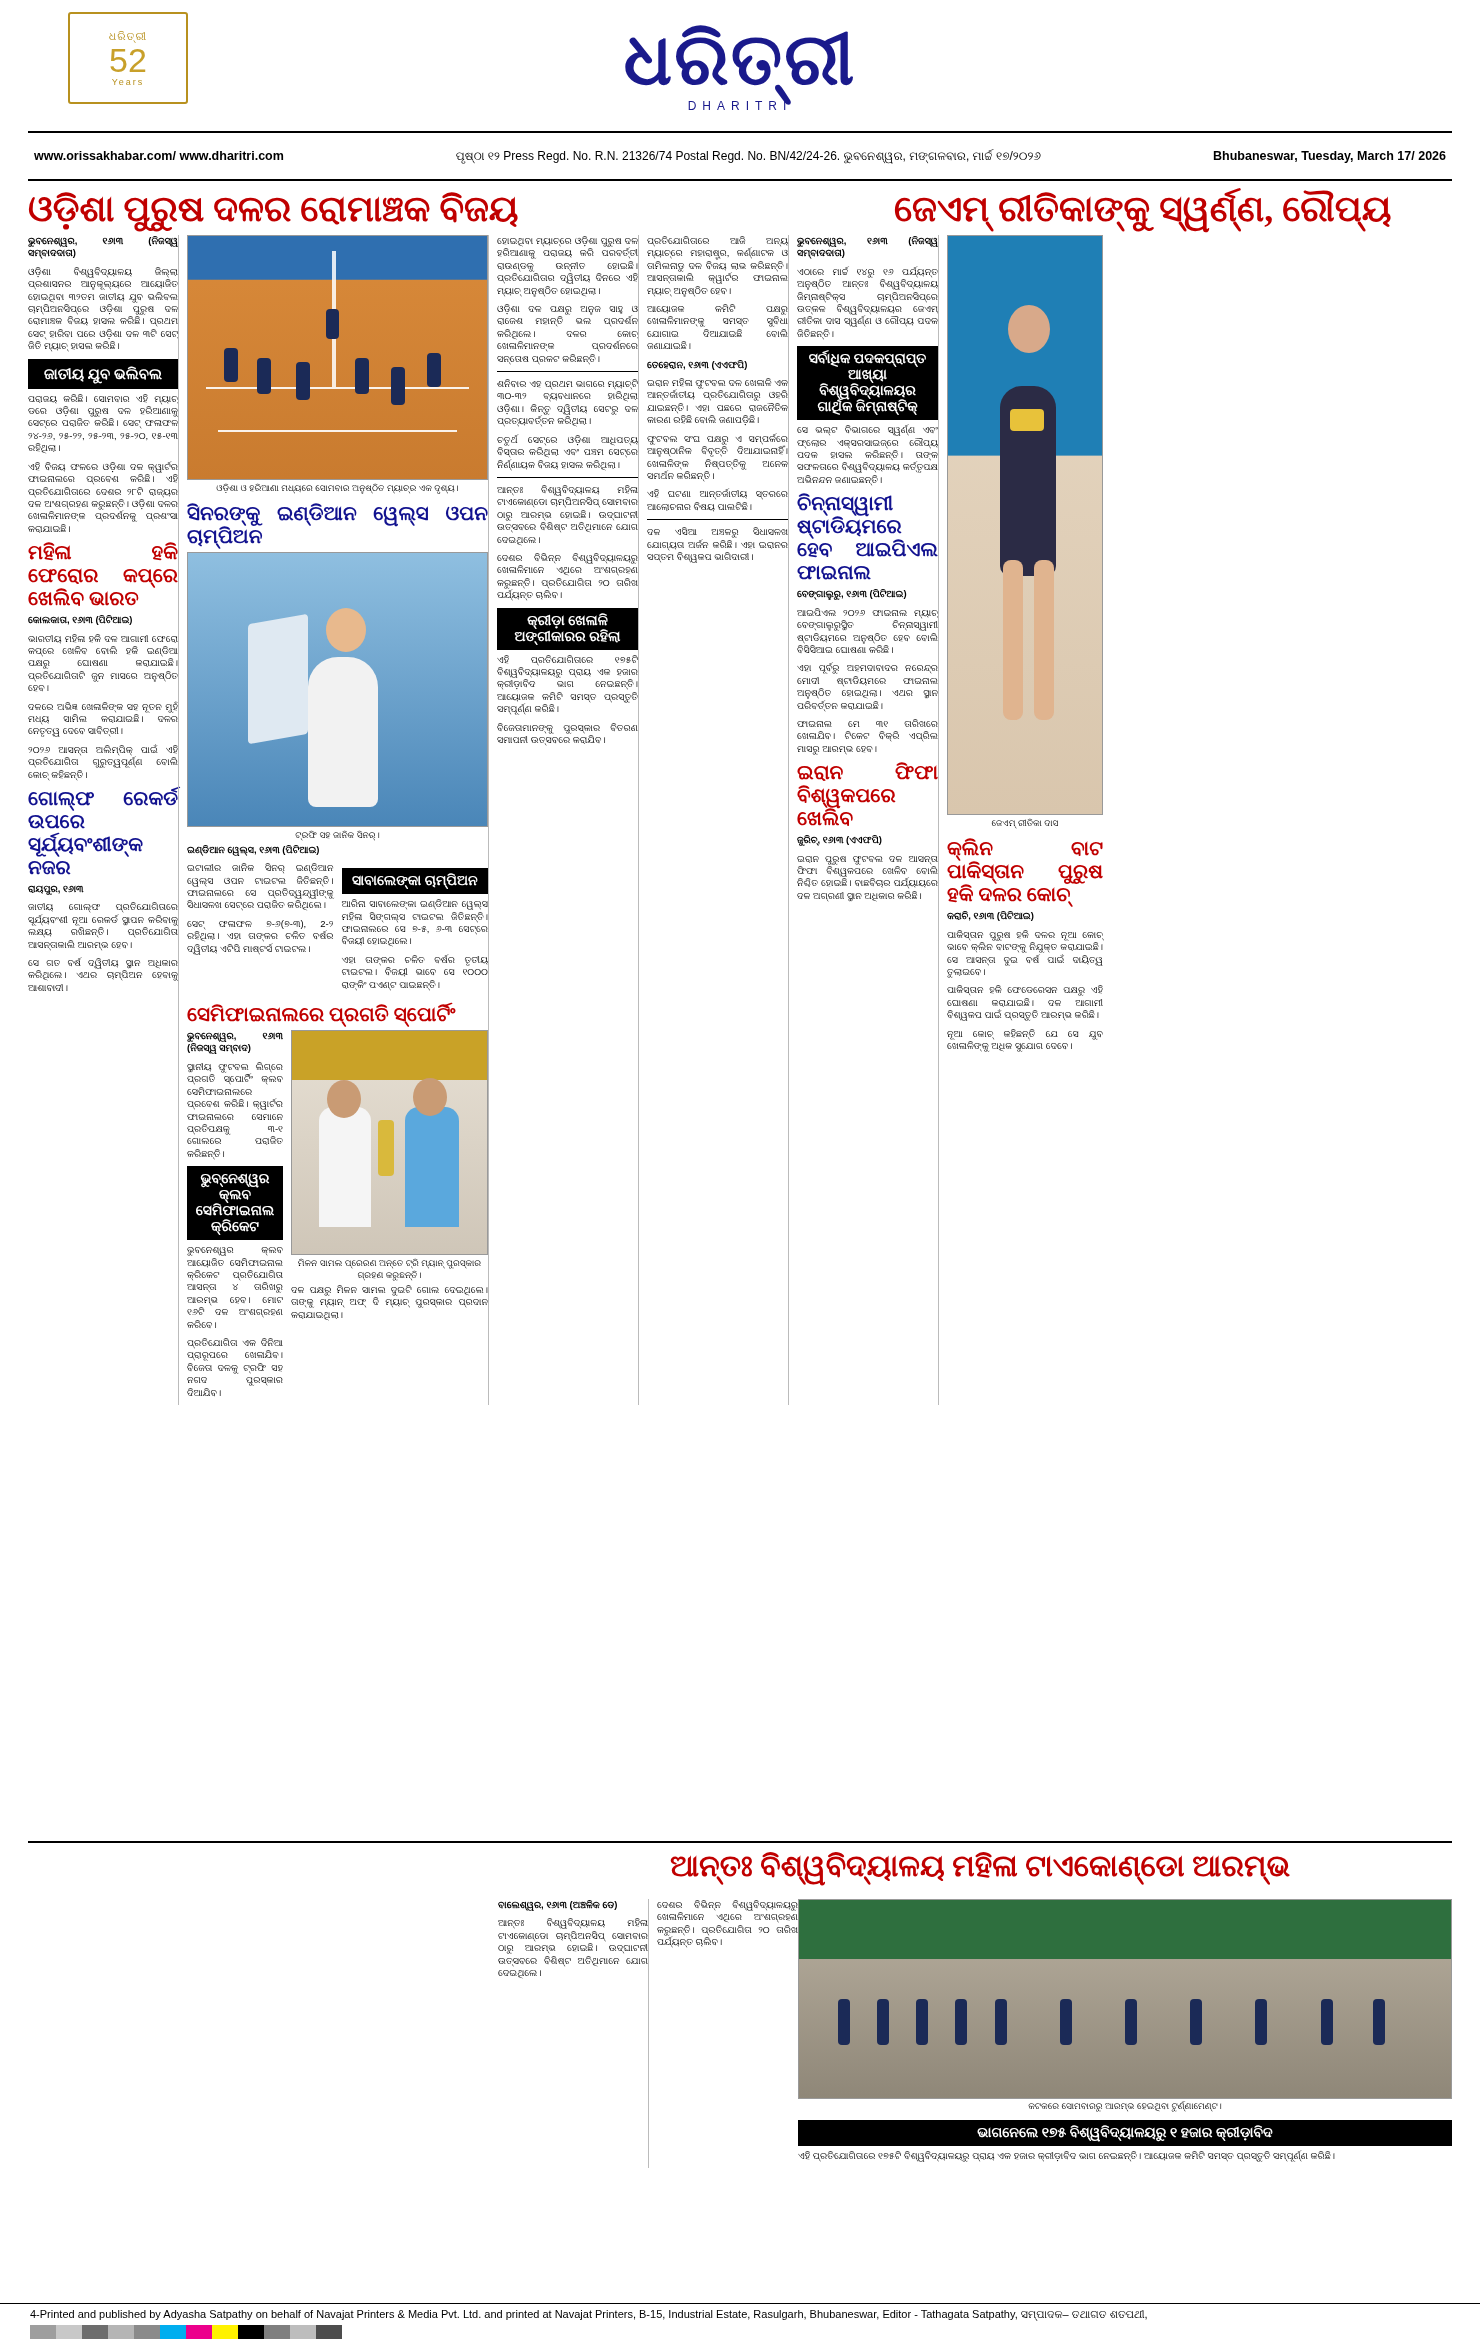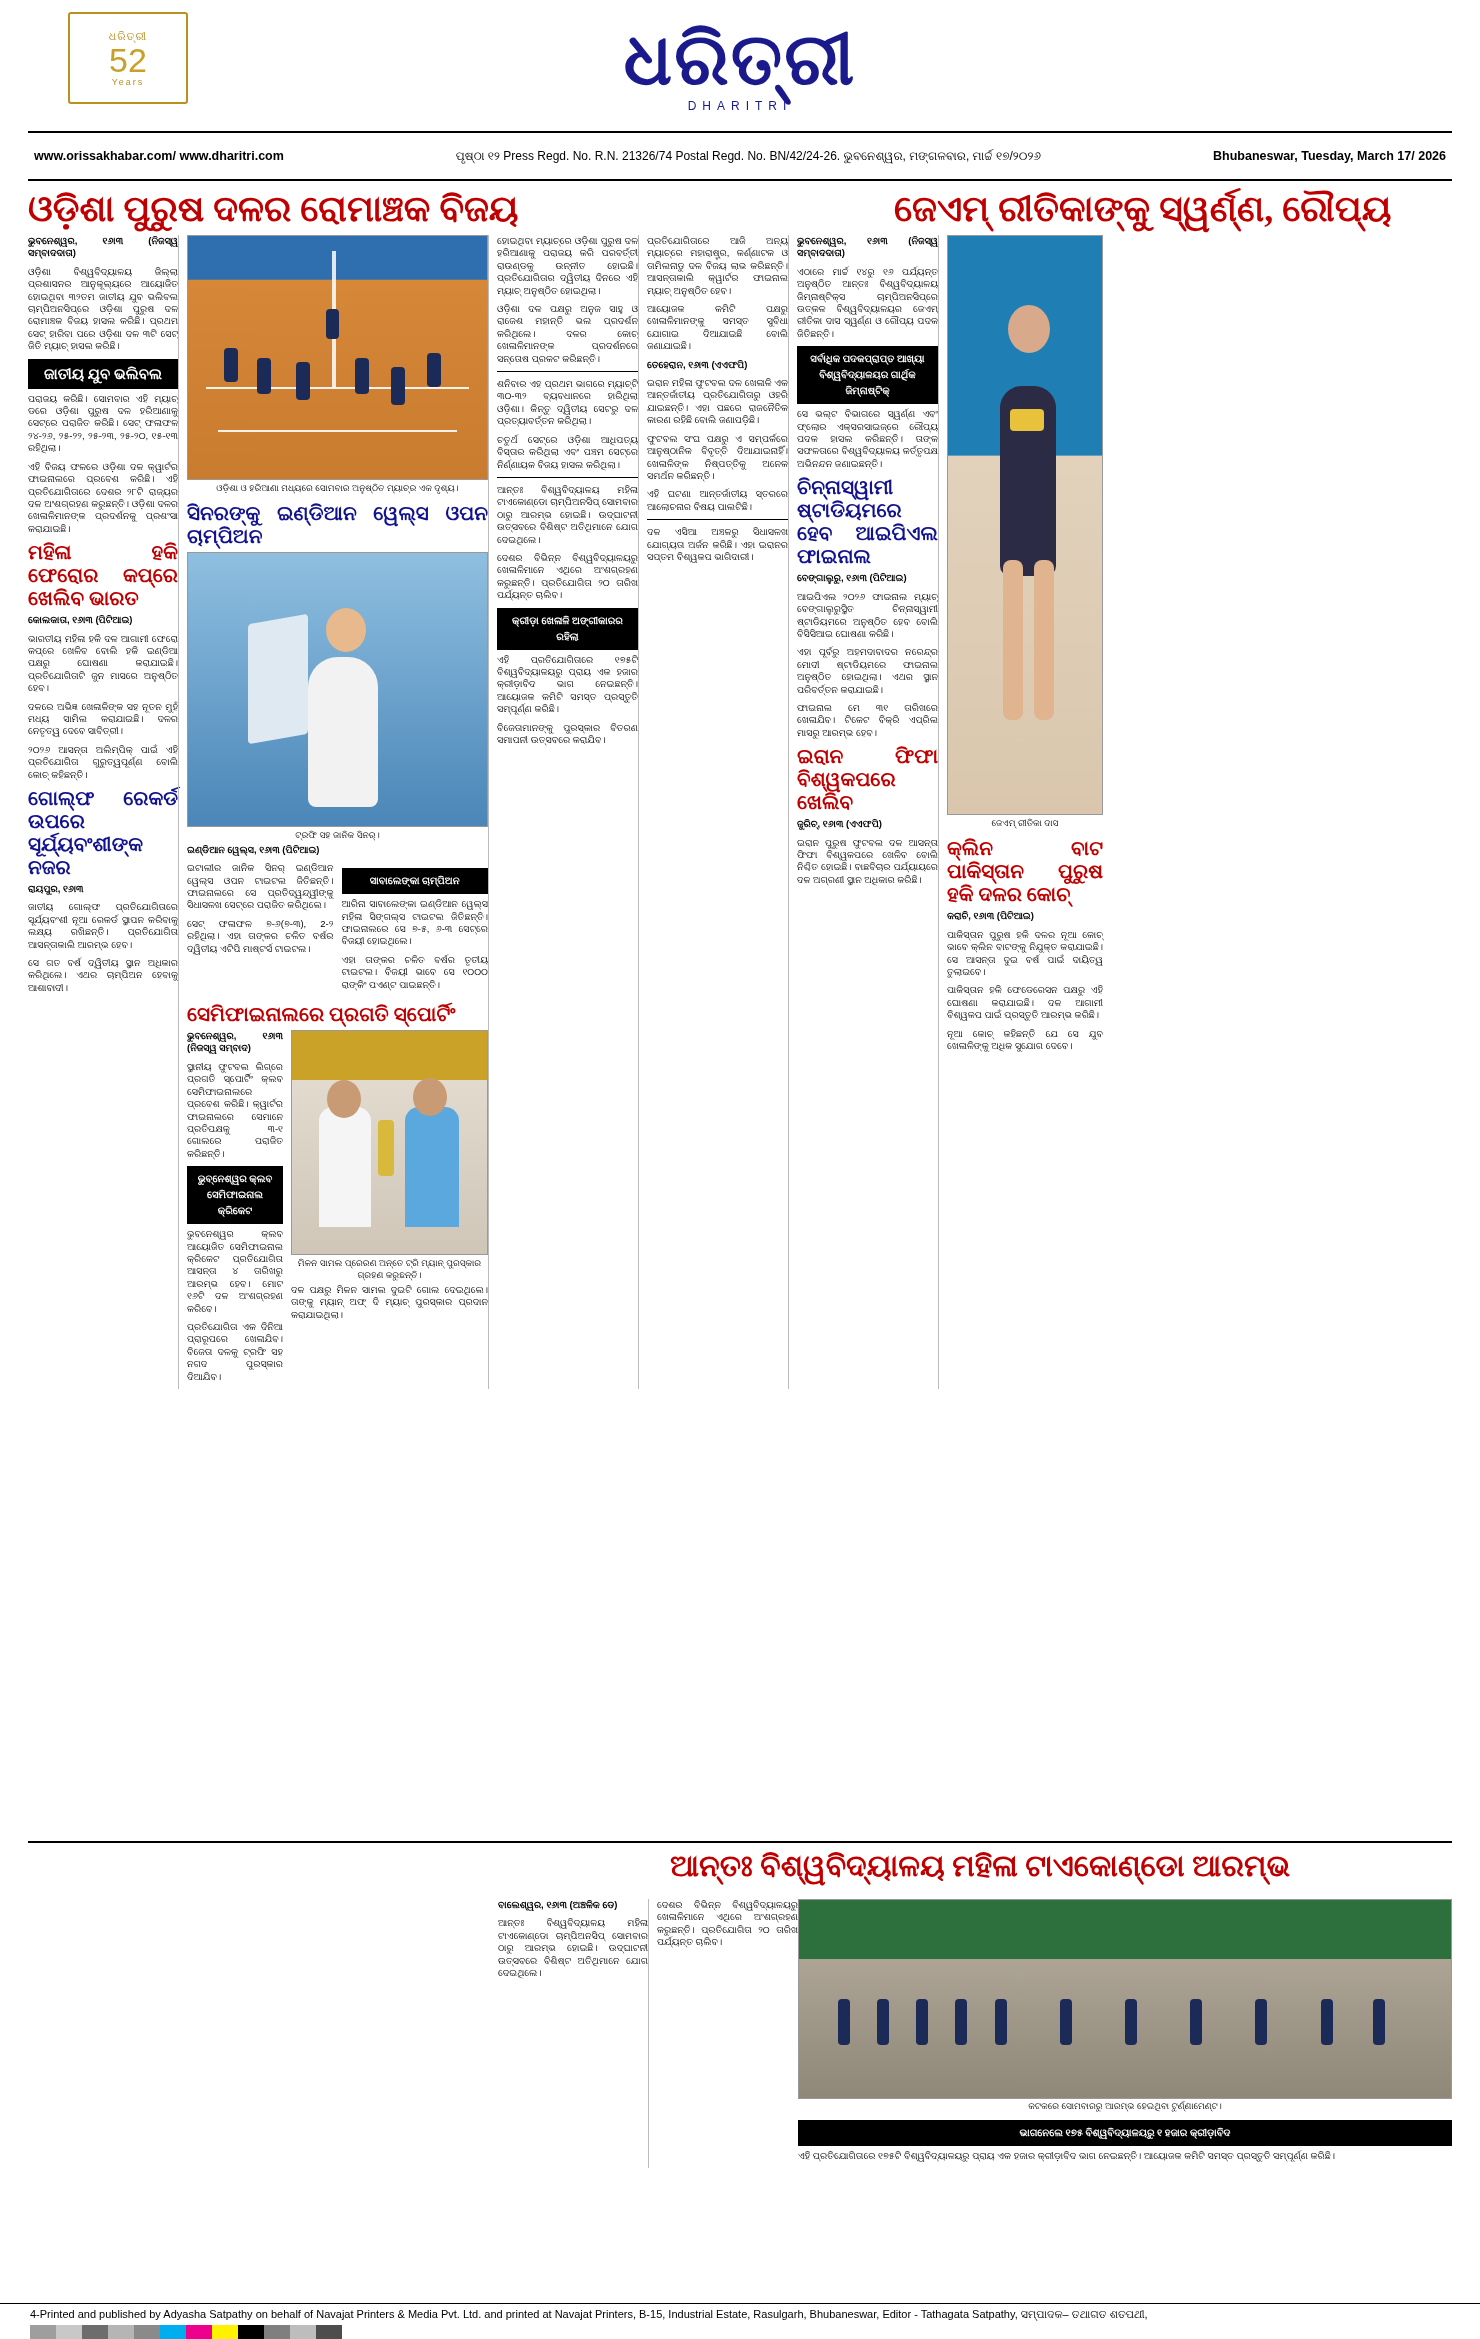--- a/index.html
+++ b/index.html
@@ -63,21 +63,21 @@
   .subhead {
     font-family:"Liberation Serif", serif; font-weight:bold;
     color:#12128f; font-size:20px; line-height:23px; margin:6px 0 4px;
   }
   .subhead.red { color:#c00000; }
   .boxhead {
     background:#000; color:#fff; font-weight:bold; text-align:center;
     font-size:15px; line-height:20px; padding:5px 4px; margin:6px 0 4px;
     font-family:"Liberation Serif", serif;
   }
-  .boxhead.small { font-size:10px; line-height:16px; }
+  .boxhead.small { font-size:14px; line-height:16px; }
 
   .rule { border-top:1px solid #000; margin:6px 0; }
   .thickrule { border-top:2px solid #000; margin:6px 0; }
 
   
   .footer {
     position:absolute; left:0; bottom:0; width:1480px;
     border-top:1px solid #000; font-size:11px; padding:4px 30px 0;
   }
   .colorbar { display:flex; gap:0; margin-top:4px; height:14px; }

